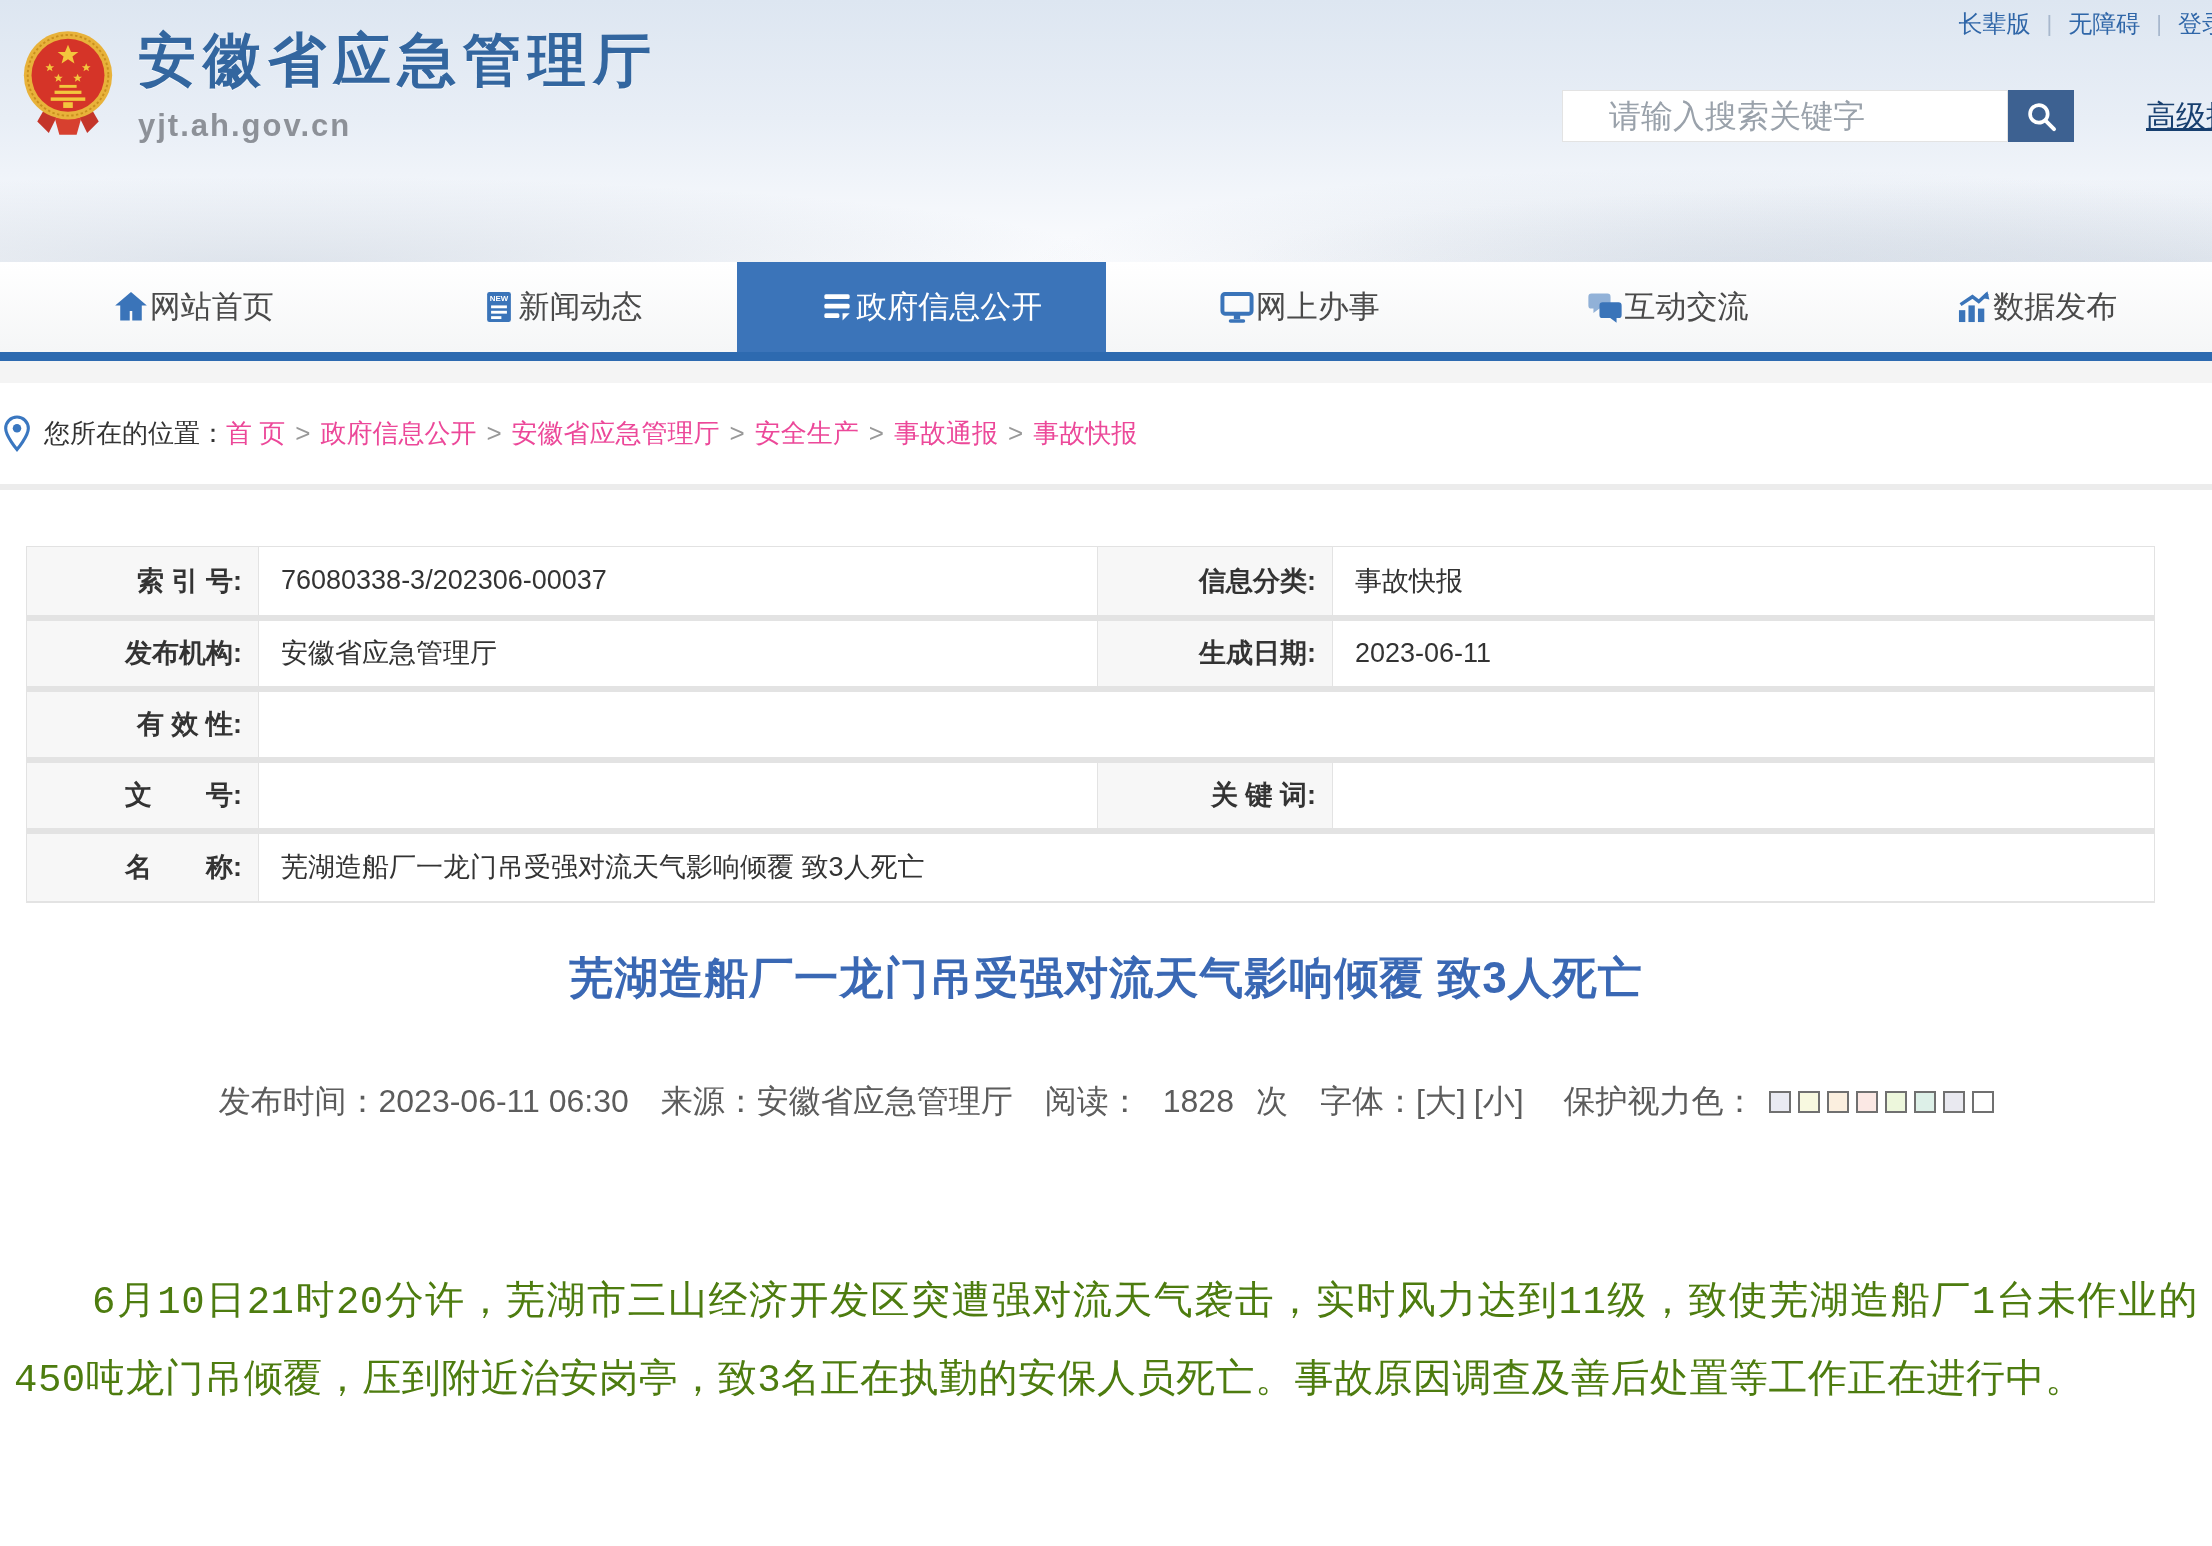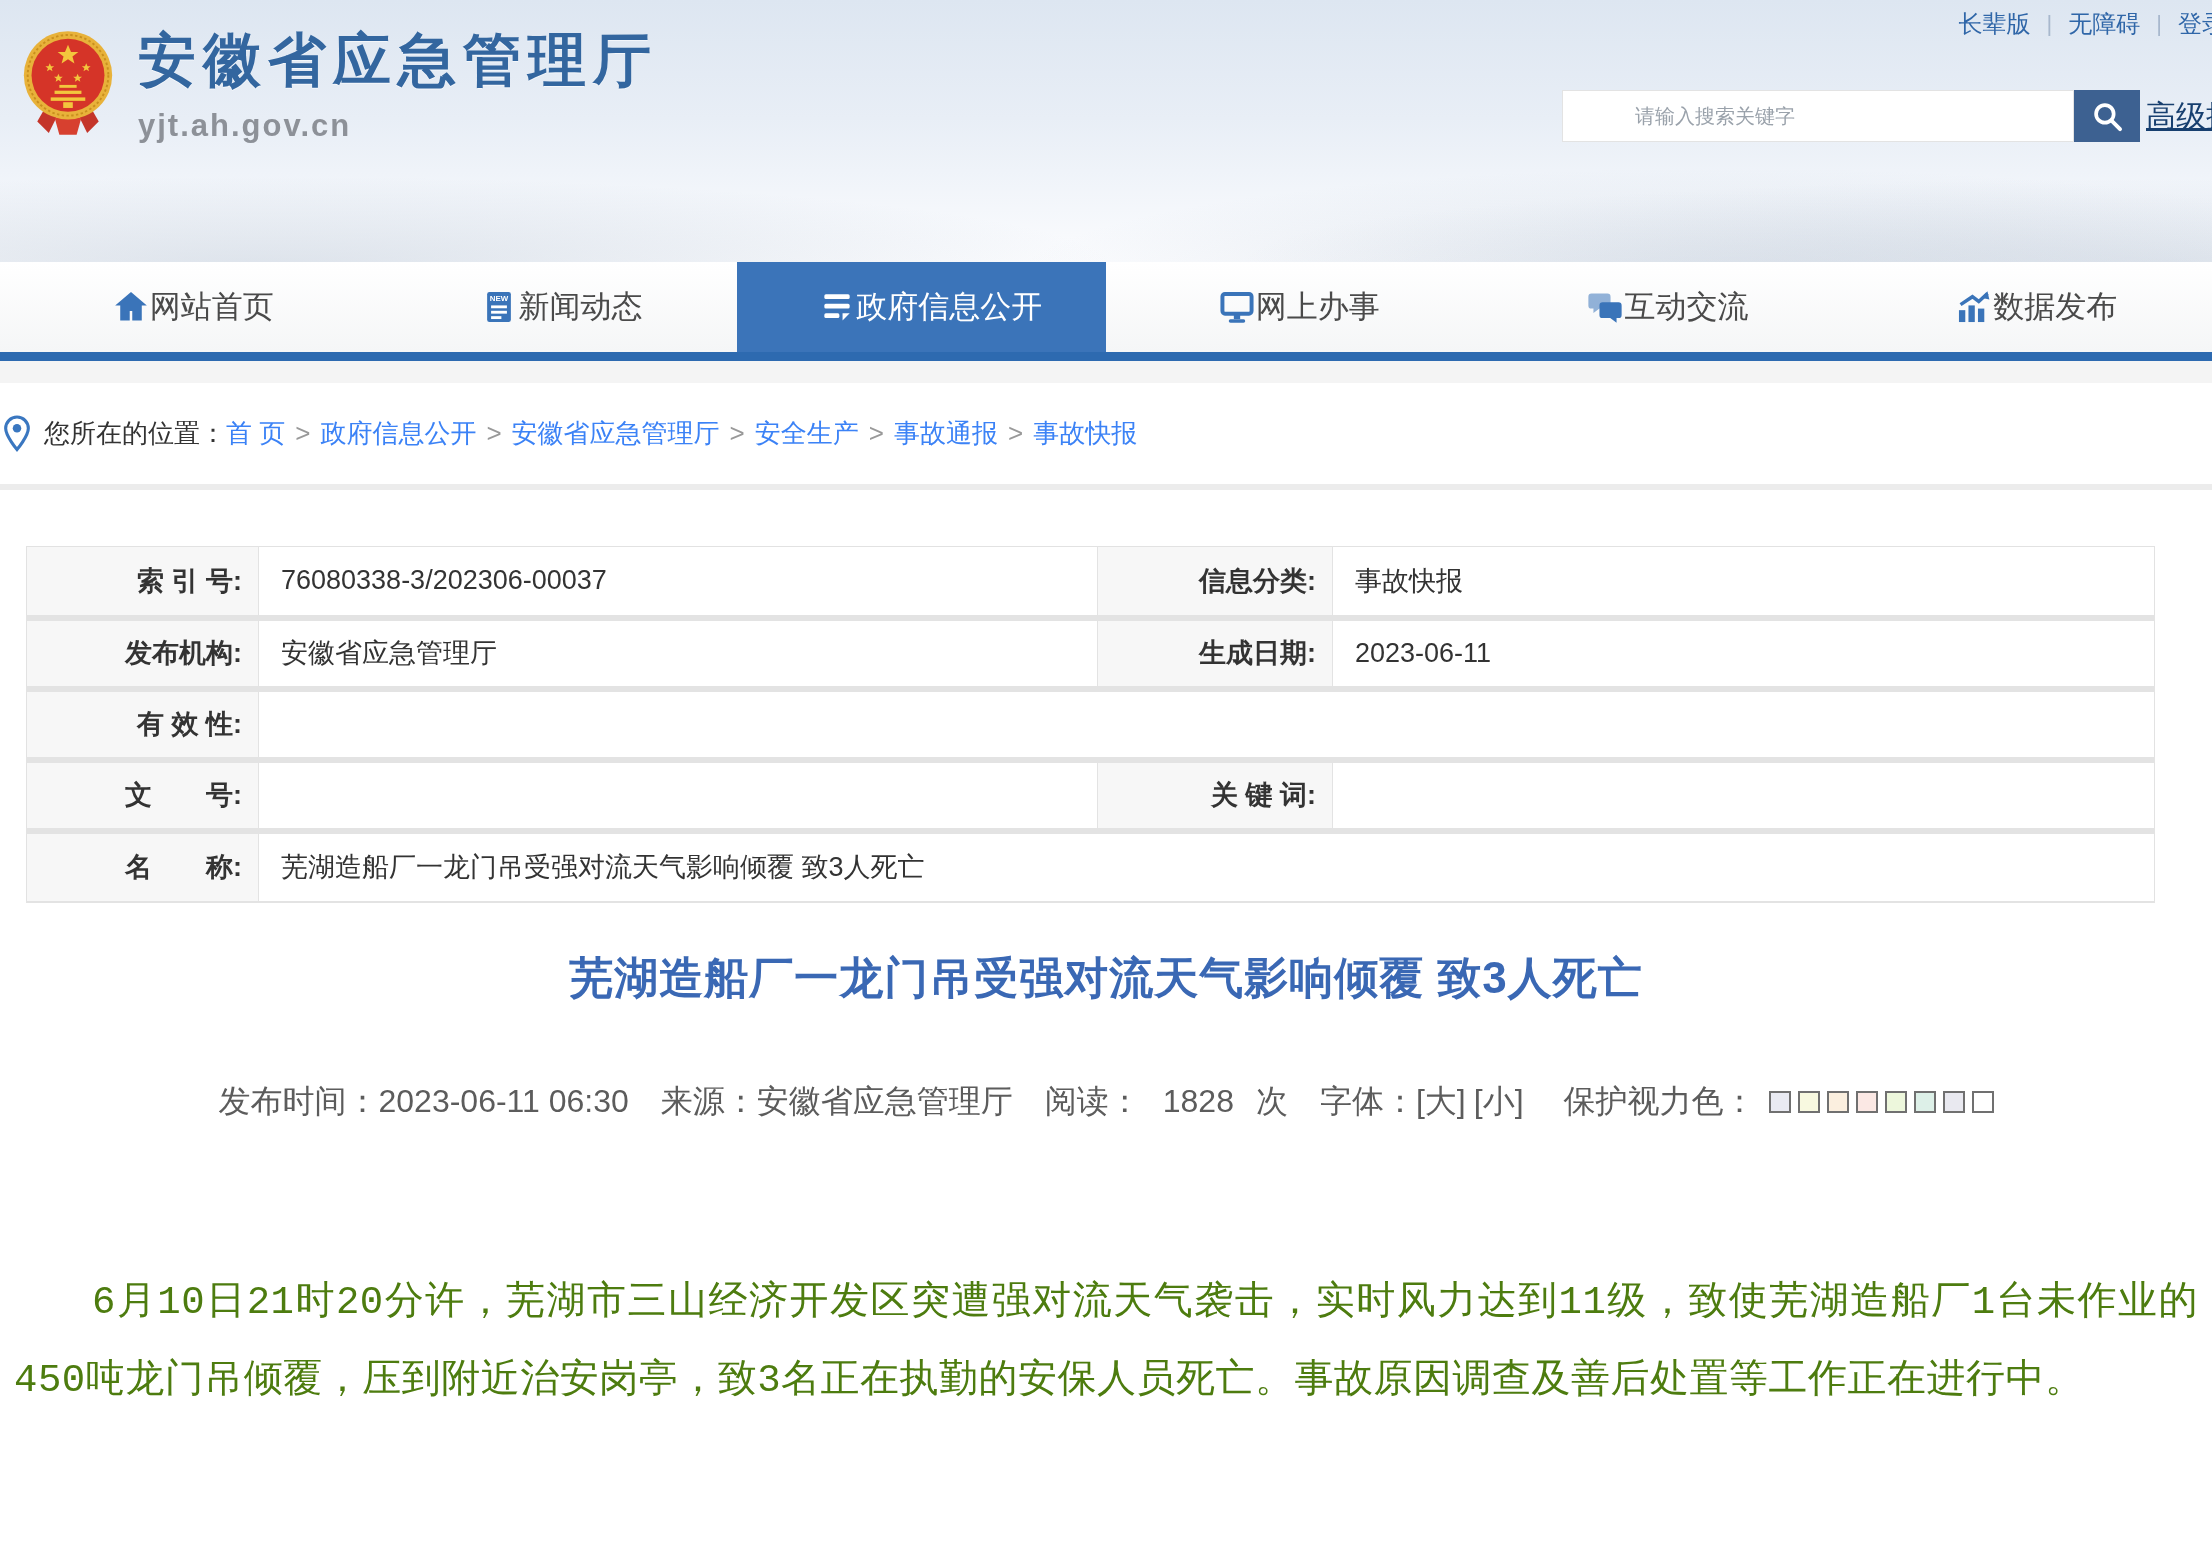--- a/index.html
+++ b/index.html
@@ -18,22 +18,22 @@
   .topbar { position:absolute; top:8px; right:-14px; display:flex; align-items:center;
     font-size:24px; white-space:nowrap; }
   .topbar a { color:#2f66a8; text-decoration:none; cursor:pointer; }
   .topbar .sep { color:#a8b8cd; margin:0 16px; font-size:22px; }
   .brand { position:absolute; left:20px; top:22px; display:flex; align-items:center; cursor:pointer; }
   .emblem { width:96px; height:112px; margin-right:22px; }
   .brand-txt .site-title { font-size:58px; font-weight:bold; letter-spacing:7px; color:#33669f;
     text-shadow:0 1px 0 rgba(255,255,255,.6); }
   .brand-txt .site-url { font-size:31px; font-weight:bold; color:#8d9198; letter-spacing:2px; margin-top:8px; }
   .search { position:absolute; left:1562px; top:90px; display:flex; align-items:stretch; height:52px; }
-  .search input { width:512px; border:1px solid #e3e3e3; background:#fff; outline:none;
-    font-size:20px; padding-left:72px; color:#333; }
+  .search input { width:446px; border:1px solid #e3e3e3; background:#fff; outline:none;
+    font-size:32px; padding-left:46px; color:#333; }
   .search input::placeholder { color:#9aa2ab; }
   .search-btn { width:66px; background:#3d6191; border:none; cursor:pointer;
     display:flex; align-items:center; justify-content:center; }
   .search-btn svg { width:34px; height:34px; }
   .adv-link { position:absolute; left:2146px; top:96px; font-size:30px; color:#173f6f;
     text-decoration:underline; white-space:nowrap; cursor:pointer; }
 
   
   .mainnav { height:90px; display:grid; grid-template-columns:repeat(6,1fr);
     background:linear-gradient(#ffffff,#f5f6f7); }
@@ -43,21 +43,21 @@
   .nav-item .icon svg { width:100%; height:100%; }
   .nav-item.active { background:#3b74b9; color:#fff; }
   .nav-item.active .icon { color:#fff; }
   .nav-strip { height:9px; background:#2d6ab0; }
   .gray-strip { height:22px; background:#f4f4f4; }
 
   
   .crumb-band { height:107px; background:#fff; border-bottom:6px solid #ececec;
     display:flex; align-items:center; font-size:26px; color:#333; }
   .pin { width:34px; height:40px; margin:0 10px 0 0; flex:0 0 auto; }
-  .crumb a { color:#3b82f6; text-decoration:none; cursor:pointer; }
+  .crumb a { color:#ec4899; text-decoration:none; cursor:pointer; }
   .crumb .csep { color:#999; margin:0 10px; }
 
   
   .content { background:#fff; padding-top:56px; }
   table.info { border-collapse:collapse; margin-left:26px; width:2129px;
     border:1px solid #e2e2e2; font-size:27px; color:#333; }
   table.info tr { border-bottom:6px solid #e3e3e3; }
   table.info tr:last-child { border-bottom:2px solid #e3e3e3; }
   td.lbl { background:#f7f7f7; font-weight:bold; text-align:right; padding-right:16px;
     height:71px; border-right:1px solid #e3e3e3; white-space:nowrap; }

